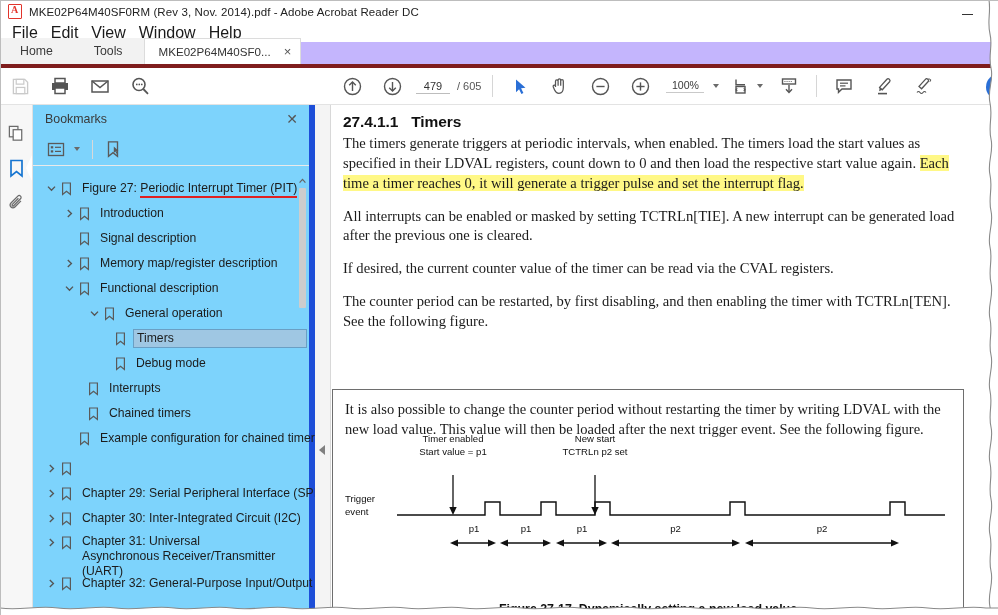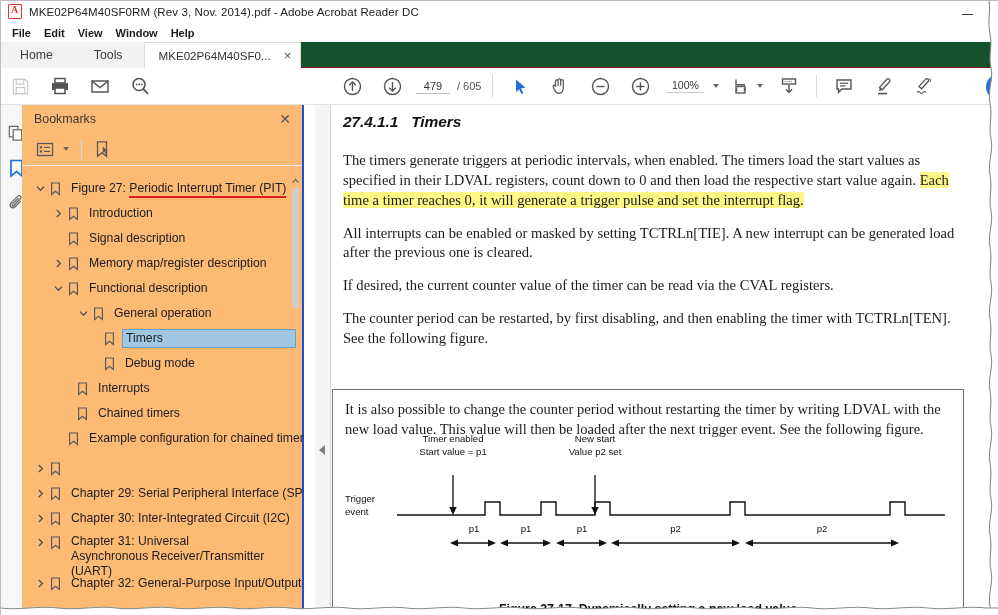--- a/index.html
+++ b/index.html
@@ -48,30 +48,30 @@
     display: block; width: 11px; height: 1px; background: #333; margin-top: 4px;
   }
 
   
   .menubar {
     position: absolute; left: 0; top: 24px; width: 998px; height: 18px;
     background: #ffffff;
     display: flex; align-items: center; padding-left: 7px;
   }
   .menuitem {
-    font-size: 11px; color: #1a1a1a; padding: 1px 8px 1px 5px;
-    cursor: default; white-space: nowrap; font-weight: bold;
+    font-size: 16px; color: #1a1a1a; padding: 1px 8px 1px 5px;
+    cursor: default; white-space: nowrap;
   }
 
   
   .tabstrip {
     position: absolute; left: 0; top: 42px; width: 998px; height: 26px;
-    background: #14532d;
-    border-bottom: 1px solid #7f1d1d;
-    display: flex; align-items: flex-start;
+    background: #c4b5fd;
+    border-bottom: 4px solid #7f1d1d;
+    display: flex; align-items: flex-end;
   }
   .navtab {
     height: 26px; padding: 0 20px;
     display: flex; align-items: center;
     font-size: 12.3px; color: #3b3b3b;
     background: #f2f2f2; cursor: pointer;
     border-right: 1px solid #f2f2f2;
   }
   .doctab {
     height: 26px; min-width: 133px; padding: 0 6px 0 14px;
@@ -148,22 +148,22 @@
   }
   .rail-btn.active::after {
     content: ""; position: absolute; right: -1px; top: 3px;
     width: 0; height: 0;
     border-top: 13px solid transparent; border-bottom: 13px solid transparent;
     border-right: 6px solid #ffffff;
   }
 
   
   .panel {
-    position: absolute; left: 22px; top: 105px; width: 282px; height: 510px;
-    background: #fdba74; border-right: 2px solid #1d4ed8;
+    position: absolute; left: 33px; top: 105px; width: 282px; height: 510px;
+    background: #7dd3fc; border-right: 6px solid #1d4ed8;
   }
   .panel-head {
     height: 28px; display: flex; align-items: center;
     justify-content: space-between; padding: 0 8px 0 12px;
   }
   .panel-title { font-size: 12.4px; color: #3a3a3a; }
   .panel-close {
     font-size: 14px; color: #555; cursor: pointer; padding: 0 3px;
     line-height: 1;
   }
@@ -235,21 +235,21 @@
     width: 667px; height: 510px;
     background: #ffffff; overflow: hidden;
   }
   .page {
     position: absolute; left: 0; top: 0; width: 660px; height: 510px;
     background: #ffffff; padding: 8px 28px 0 12px;
   }
   h3.sec {
     font-family: "Liberation Sans", sans-serif;
     font-size: 15.5px; font-weight: bold; color: #111;
-    margin-bottom: 20px; letter-spacing: -0.1px; font-style: italic;
+    margin-bottom: 3px; letter-spacing: -0.1px;
   }
   h3.sec .num { margin-right: 13px; }
   p.body {
     font-family: "Liberation Serif", serif;
     font-size: 14.6px; line-height: 1.36; color: #1b1b1b;
     margin-bottom: 13px;
   }
   .hl { background: #fff886; }
 
   .figbox {
@@ -755,21 +755,21 @@
             <path d="M546 92.5 L554 96 L546 99.5 Z" fill="#111"></path>
           </svg>
 
           
           <div class="dlabel" style="left:47px; top:-14px; width:122px;">
             <div>Timer enabled</div>
             <div>Start value = p1</div>
           </div>
           <div class="dlabel" style="left:196px; top:-14px; width:108px;">
             <div>New start</div>
-            <div>Value p2 set</div>
+            <div>TCTRLn p2 set</div>
           </div>
           <div class="dlabel" style="left:0px; top:46px; width:48px; text-align:left;">
             <div>Trigger</div>
             <div>event</div>
           </div>
 
           
           <div class="dlabel" style="left:105px; top:76px; width:48px;">p1</div>
           <div class="dlabel" style="left:156px; top:76px; width:50px;">p1</div>
           <div class="dlabel" style="left:212px; top:76px; width:50px;">p1</div>

